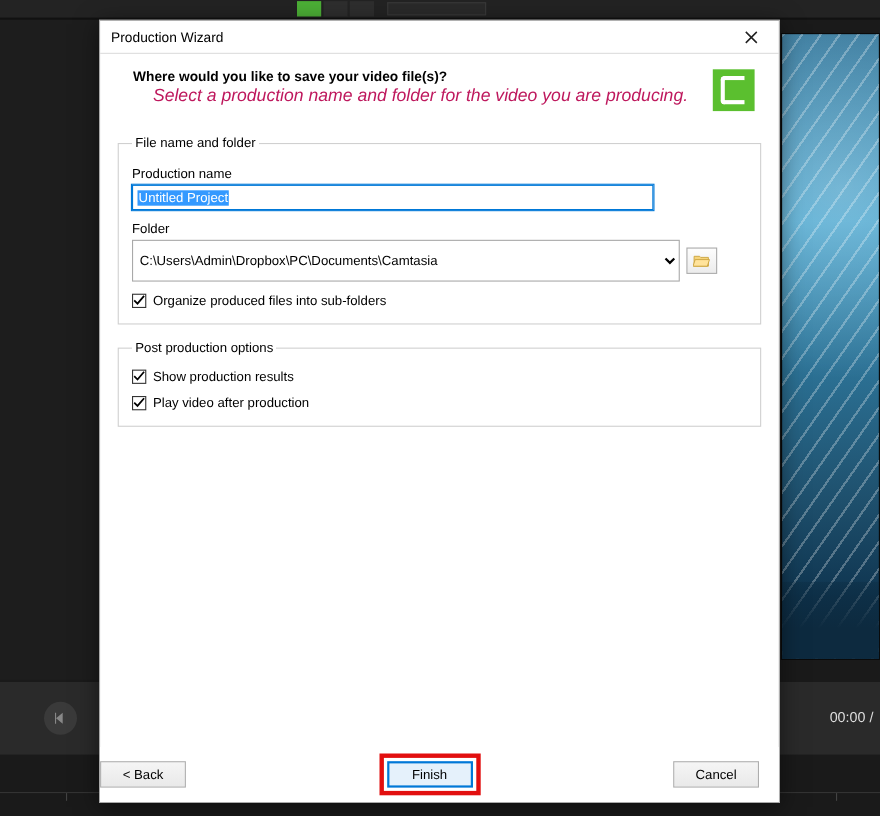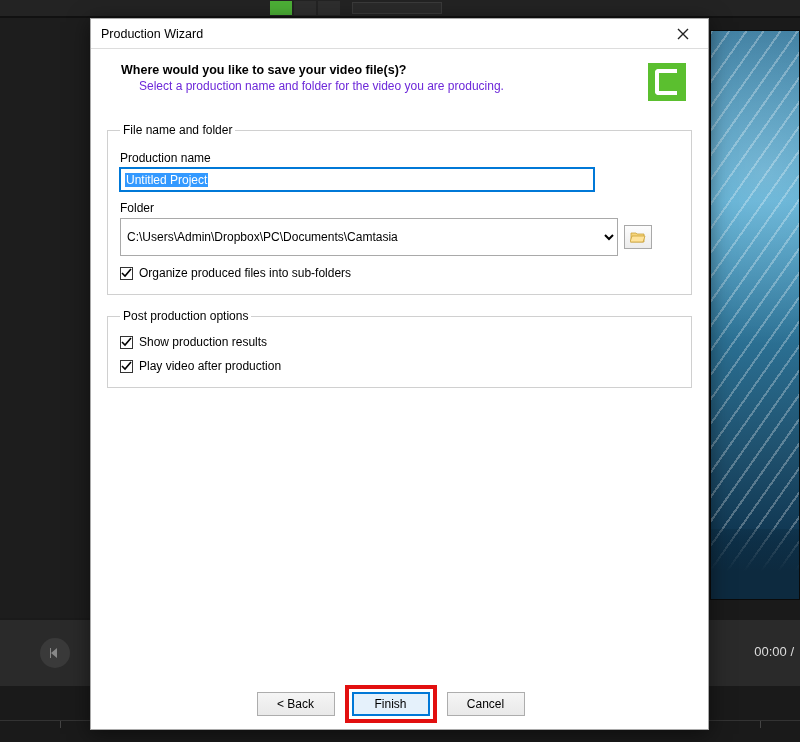--- a/index.html
+++ b/index.html
@@ -140,24 +140,25 @@
     display: flex;
     align-items: flex-start;
   }
   .dlg-header .htxt { flex: 1; padding-right: 10px; }
   .dlg-header .q {
     font-weight: bold;
     font-size: 12.5px;
     color: #000;
   }
   .dlg-header .sub {
-    font-size: 12px;
-    color: #6d28d9;
+    font-size: 16px;
+    color: #be185d;
     margin-top: 2px;
     padding-left: 18px;
+    font-style: italic;
   }
   .cam-logo {
     width: 38px; height: 38px;
     background: #5bbf2f;
     position: relative;
     flex: 0 0 38px;
   }
   .cam-logo::before {
     content: "";
     position: absolute;
@@ -239,21 +240,21 @@
     border: 1px solid #333;
     display: flex; align-items: center; justify-content: center;
     cursor: pointer;
   }
   .chkbox svg { stroke: #000; }
 
   .dlg-footer {
     height: 50px;
     display: flex;
     align-items: center;
-    justify-content: center;
+    justify-content: space-between;
     gap: 10px;
     padding-right: 18px;
     background: #fff;
   }
   .btn {
     min-width: 78px;
     height: 24px;
     border: 1px solid #adadad;
     background: linear-gradient(#f5f5f5,#e9e9e9);
     font-size: 12px;

